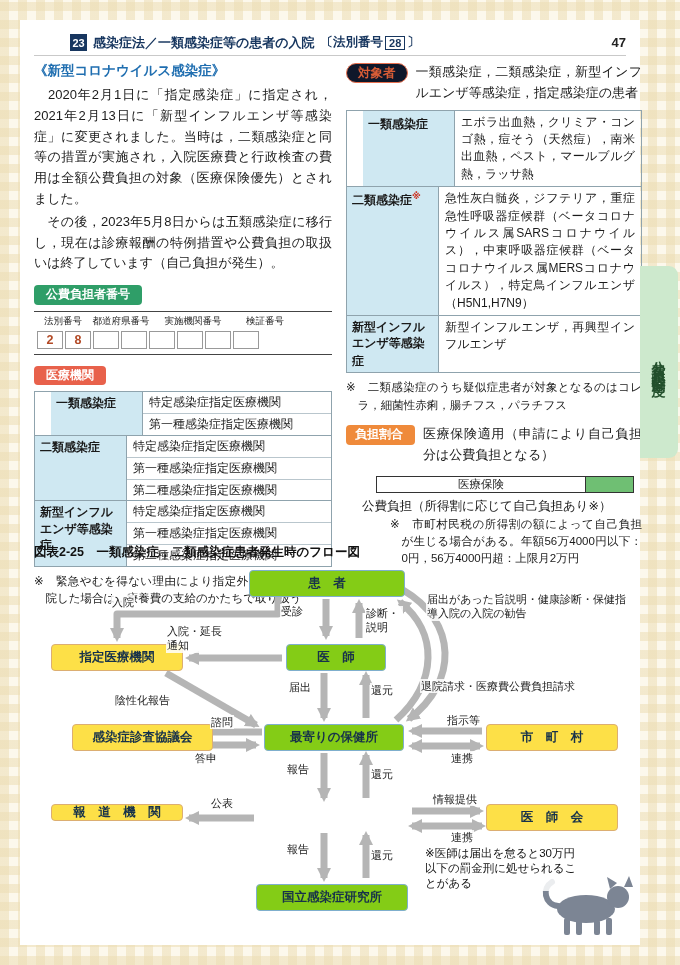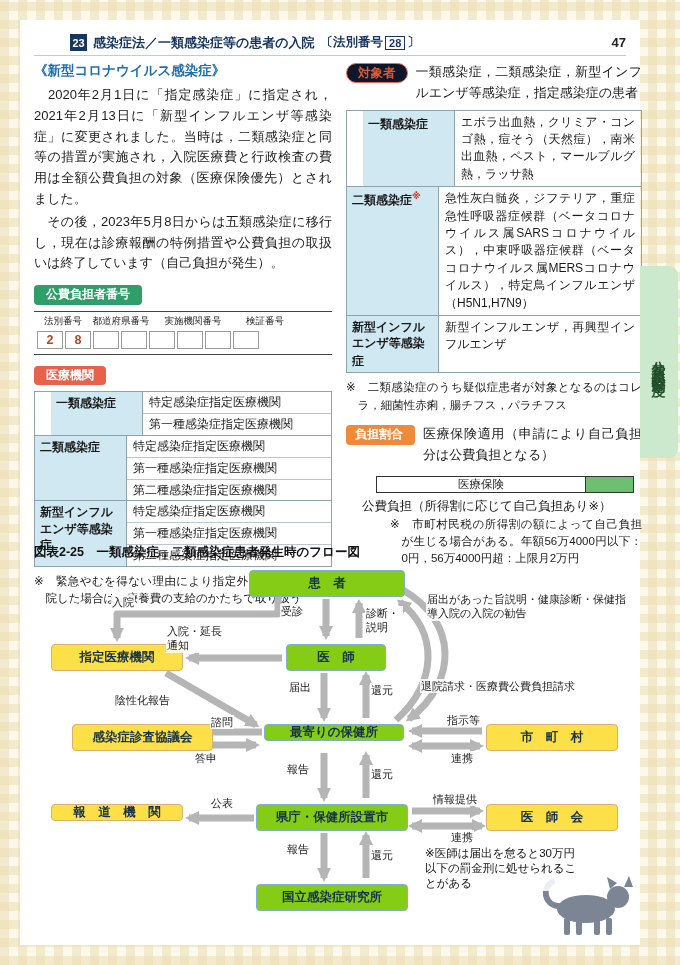--- a/index.html
+++ b/index.html
@@ -246,24 +246,23 @@
           <path d="M456,264 L386,264" marker-start="url(#ah)" marker-end="url(#ah)"></path>
           <path d="M298,271 L298,316" marker-end="url(#ah)"></path>
           <path d="M340,316 L340,273" marker-end="url(#ah)"></path>
         </g>
       </svg>
 
       <div class="fb blue" style="left:223px; top:8px;   width:156px; height:27px;">患　者</div>
       <div class="fb orange" style="left:25px;  top:82px;  width:132px; height:27px;">指定医療機関</div>
       <div class="fb blue" style="left:260px; top:82px;  width:100px; height:27px;">医　師</div>
       <div class="fb orange" style="left:16px;  top:162px; width:141px; height:27px;margin-left:30px;">感染症診査協議会</div>
-      <div class="fb blue" style="left:238px; top:162px; width:140px; height:17px;">最寄りの保健所</div>
+      <div class="fb blue" style="left:238px; top:162px; width:140px; height:27px;">最寄りの保健所</div>
       <div class="fb orange" style="left:460px; top:162px; width:132px; height:27px;">市　町　村</div>
       <div class="fb orange" style="left:25px;  top:242px; width:132px; height:17px;">報　道　機　関</div>
-      <div class="fb blue" style="left:230px; top:242px; width:152px; height:27px;">県庁・保健所設置市</div>
       <div class="fb orange" style="left:460px; top:242px; width:132px; height:27px;">医　師　会</div>
       <div class="fb blue" style="left:230px; top:322px; width:152px; height:27px;">国立感染症研究所</div>
 
       <div class="fl" style="left:85px;  top:33px;">入院</div>
       <div class="fl" style="left:254px; top:42px;">受診</div>
       <div class="fl" style="left:339px; top:44px; width:38px;">診断・説明</div>
       <div class="fl" style="left:140px; top:62px; width:58px;">入院・延長通知</div>
       <div class="fl" style="left:262px; top:118px;">届出</div>
       <div class="fl" style="left:344px; top:121px;">還元</div>
       <div class="fl" style="left:400px; top:30px; width:206px;">届出があった旨説明・健康診断・保健指導入院の入院の勧告</div>

